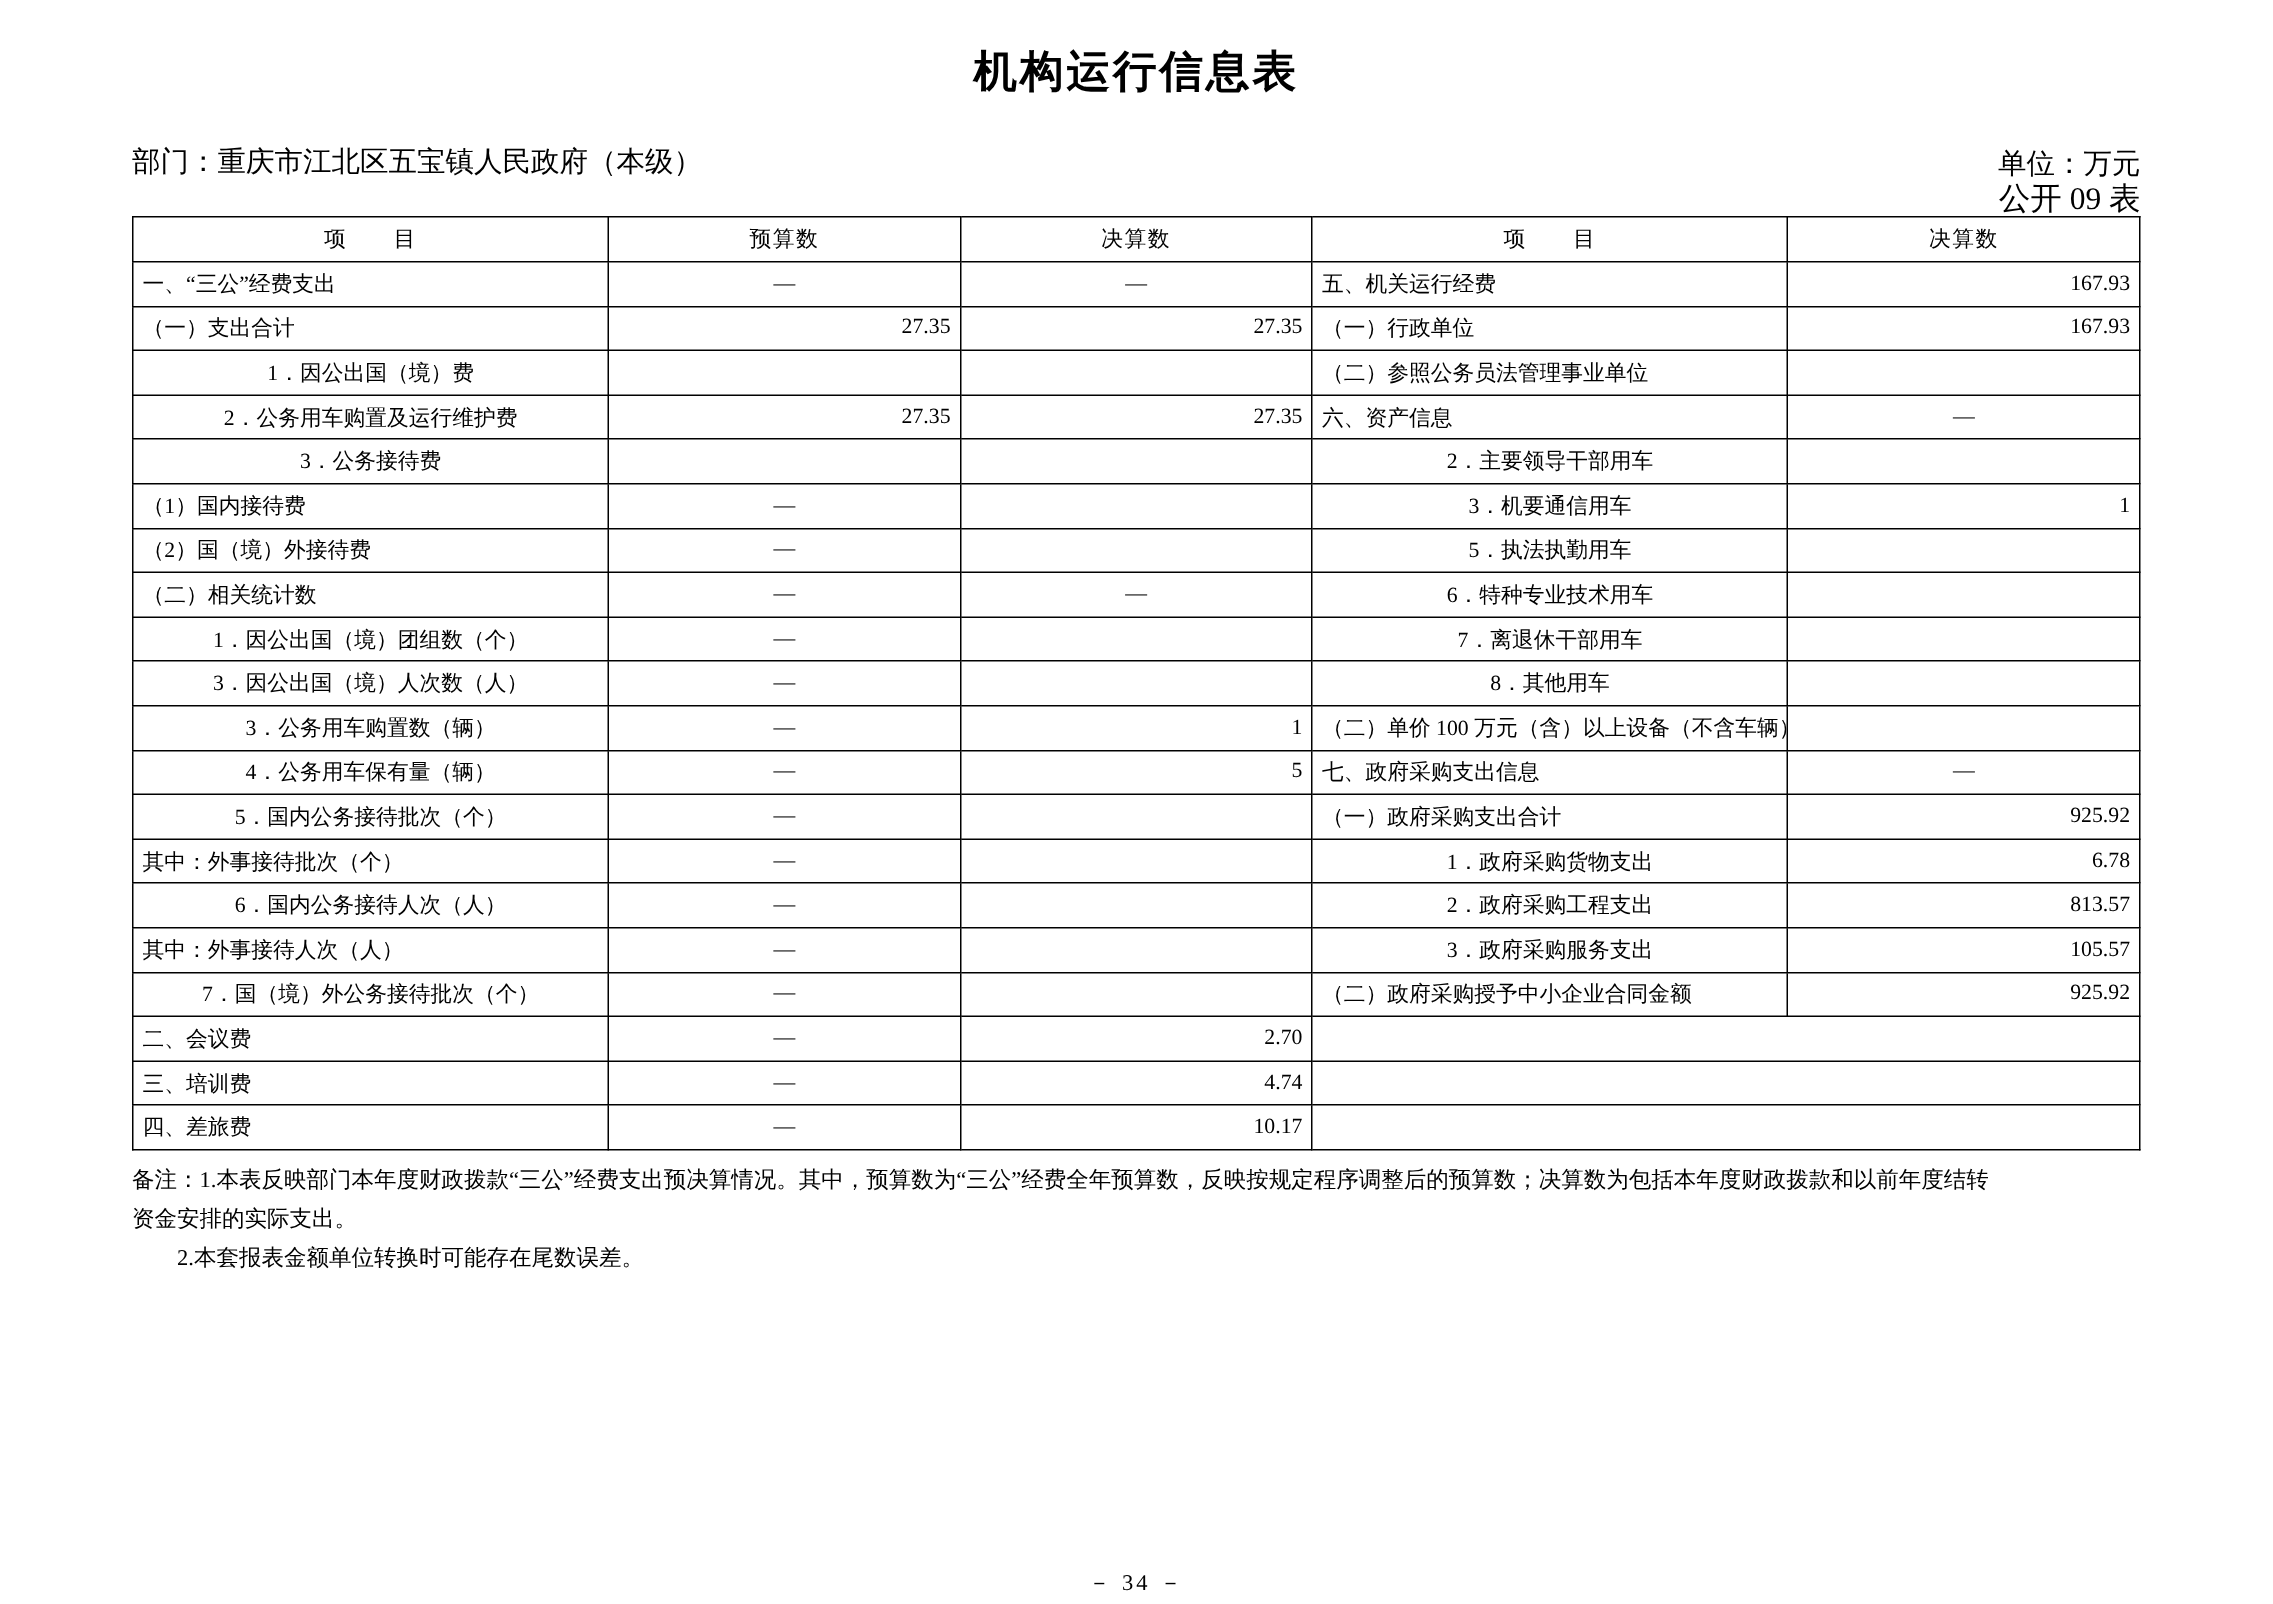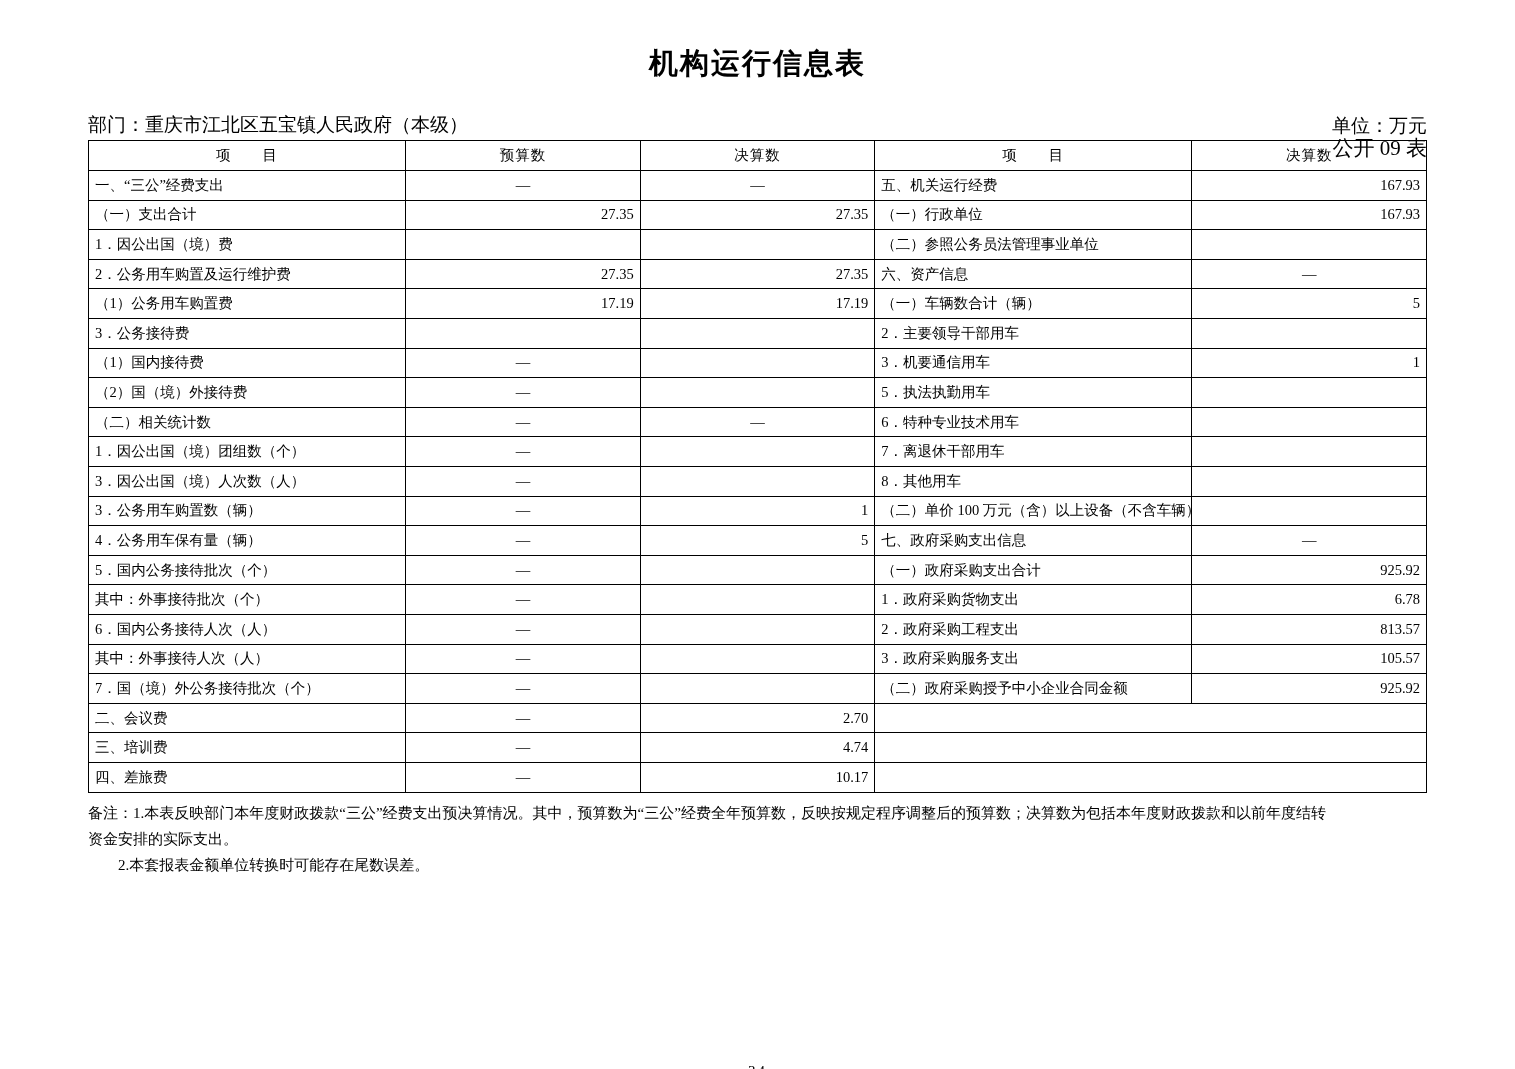--- a/index.html
+++ b/index.html
@@ -20,21 +20,21 @@
     height: 1069px;
     position: relative;
     box-sizing: border-box;
     padding: 0 88px;
   }
   .doc-title {
     text-align: center;
     font-size: 29px;
     font-weight: bold;
     letter-spacing: 2px;
-    margin-top: 44px;
+    margin-top: 28px;
     margin-bottom: 0;
     font-family: "Liberation Sans", "DejaVu Sans", sans-serif;
   }
   .meta-row {
     display: flex;
     justify-content: space-between;
     align-items: flex-end;
     font-size: 19px;
     margin-top: 26px;
   }
@@ -48,21 +48,21 @@
   }
   .meta-top-right {
     position: absolute;
     right: 88px;
     top: 90px;
     font-size: 21px;
   }
   table.main {
     border-collapse: collapse;
     width: 100%;
-    margin-top: 0;
+    margin-top: 20px;
     table-layout: fixed;
   }
   table.main td {
     border: 1px solid #000000;
     font-size: 14.5px;
     height: 28.6px;
     padding: 0 6px;
     vertical-align: middle;
     white-space: nowrap;
     overflow: hidden;
@@ -76,21 +76,21 @@
   .num {
     text-align: right;
     padding-right: 10px;
   }
   .dash {
     text-align: center;
   }
   .lbl { text-align: left; }
   .ind0 { padding-left: 4px; }
   .ind1 { padding-left: 18px; }
-  .ind2 { padding-left: 32px; }
+  .ind2 { padding-left: 32px; text-align: center; }
   .ind3 { padding-left: 50px; }
   .notes {
     font-size: 15px;
     line-height: 1.75;
     margin-top: 7px;
   }
   .notes p { margin: 0; }
   .notes .indent { text-indent: 30px; }
   .footer-page {
     position: absolute;
@@ -154,27 +154,20 @@
           <td class="num"></td>
         </tr>
         <tr>
           <td class="lbl ind2">2．公务用车购置及运行维护费</td>
           <td class="num">27.35</td>
           <td class="num">27.35</td>
           <td class="lbl ind0">六、资产信息</td>
           <td class="dash">—</td>
         </tr>
         <tr>
-          <td class="lbl ind3">（1）公务用车购置费</td>
-          <td class="num">17.19</td>
-          <td class="num">17.19</td>
-          <td class="lbl ind1">（一）车辆数合计（辆）</td>
-          <td class="num">5</td>
-        </tr>
-        <tr>
           <td class="lbl ind2">3．公务接待费</td>
           <td class="num"></td>
           <td class="num"></td>
           <td class="lbl ind2">2．主要领导干部用车</td>
           <td class="num"></td>
         </tr>
         <tr>
           <td class="lbl ind3">（1）国内接待费</td>
           <td class="dash">—</td>
           <td class="num"></td>

